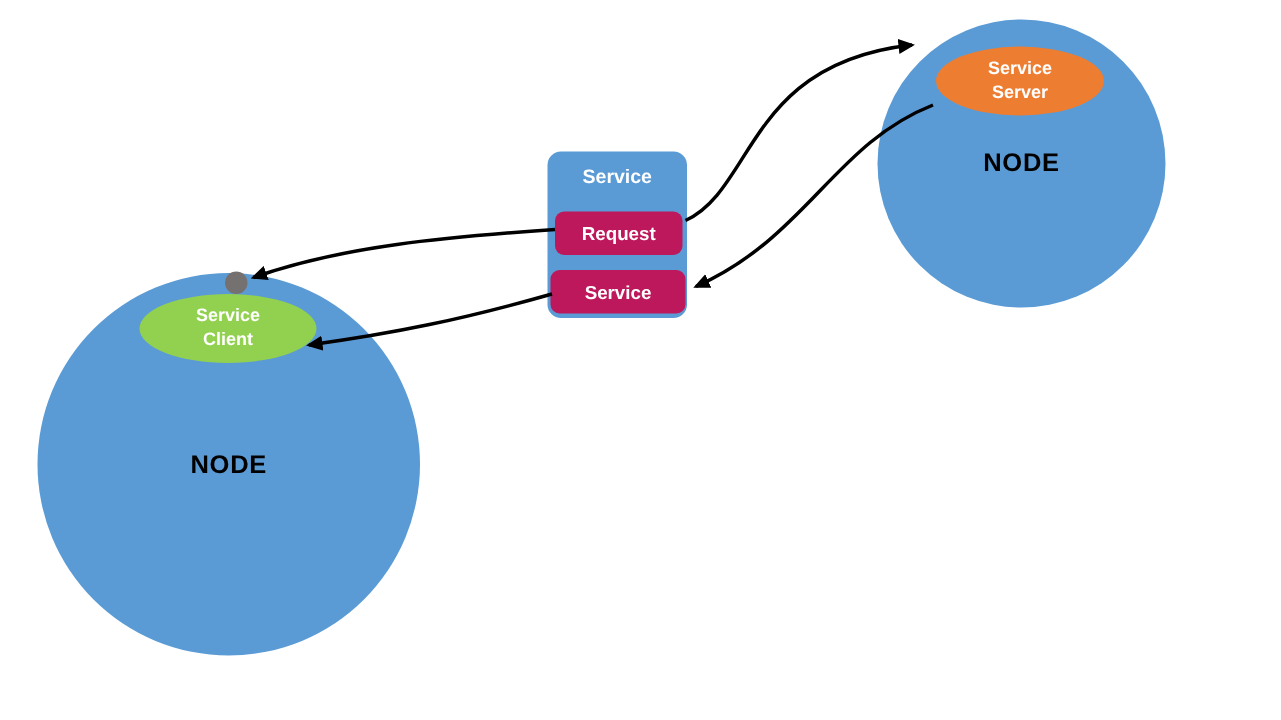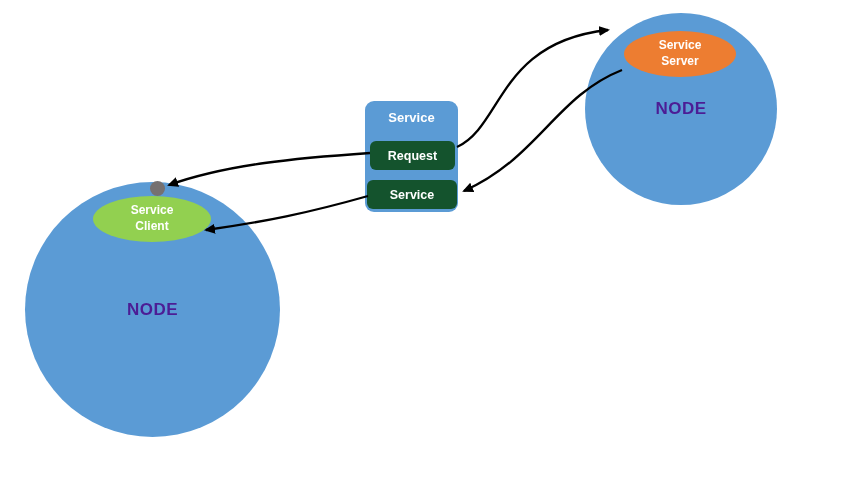--- a/index.html
+++ b/index.html
@@ -15,21 +15,21 @@
     position: absolute;
     border-radius: 50%;
     background: #5b9bd5;
     display: flex;
     align-items: center;
     justify-content: center;
   }
   .left-node  { left: 25px;  top: 182px; width: 255px; height: 255px; }
   .right-node { left: 585px; top: 13px;  width: 192px; height: 192px; }
   .node-label {
-    color: #4c1d95;
+    color: #000000;
     font-weight: bold;
     font-size: 17px;
     letter-spacing: 0.5px;
   }
   .ellipse {
     position: absolute;
     border-radius: 50%;
     display: flex;
     align-items: center;
     justify-content: center;
@@ -60,21 +60,21 @@
     position: absolute;
     top: 9px; left: 0;
     width: 100%;
     text-align: center;
     color: #ffffff;
     font-weight: bold;
     font-size: 13px;
   }
   .pill {
     position: absolute;
-    background: #14532d;
+    background: #be185d;
     border-radius: 6px;
     display: flex;
     align-items: center;
     justify-content: center;
     color: #ffffff;
     font-weight: bold;
     font-size: 12.5px;
   }
   .request  { left: 5px; top: 40px; width: 85px; height: 29px; }
   .response { left: 2px; top: 79px; width: 90px; height: 29px; }

